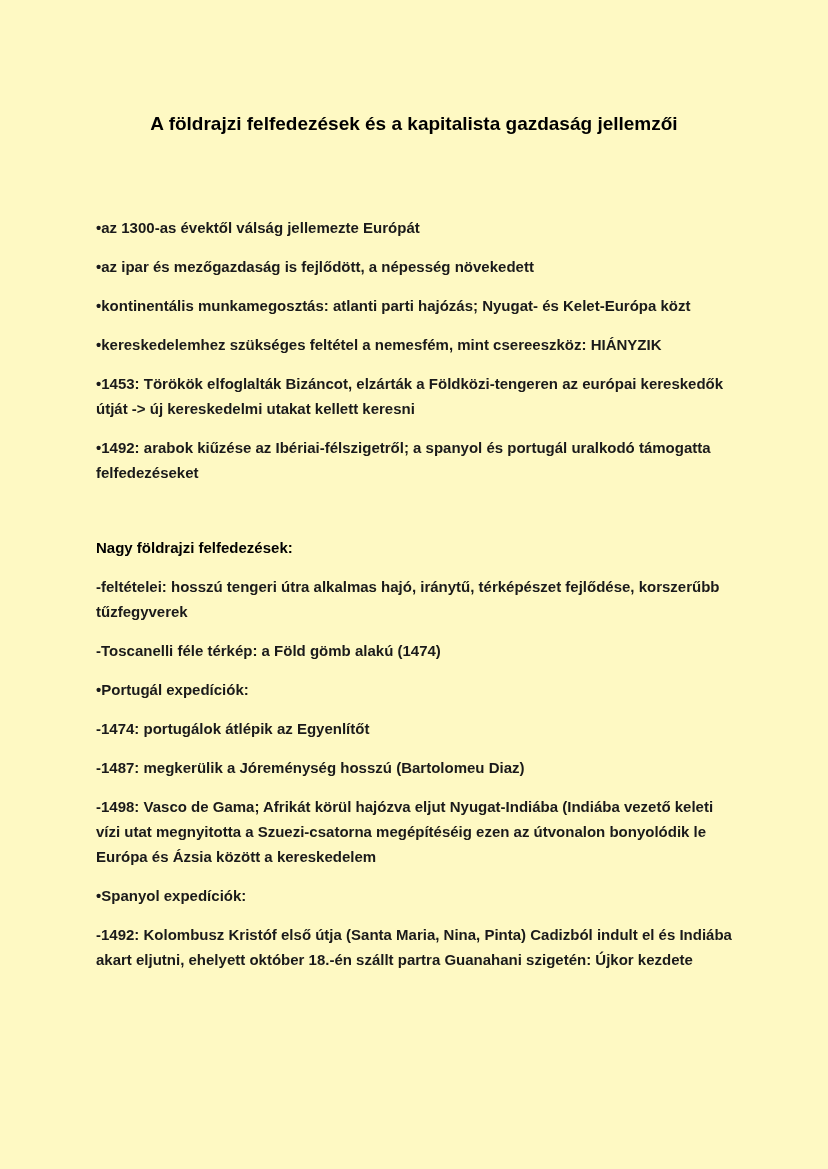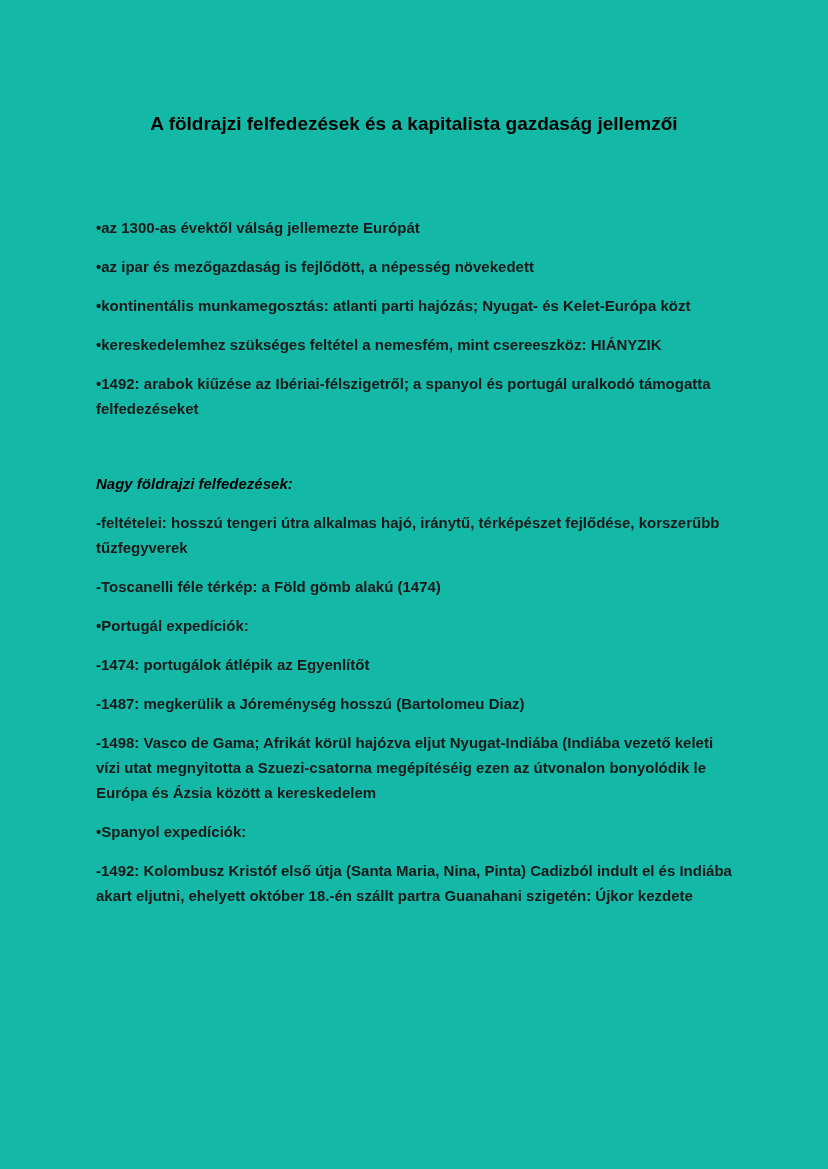--- a/index.html
+++ b/index.html
@@ -12,58 +12,58 @@
     height: 1169px;
     overflow: hidden;
     font-family: "Liberation Sans", sans-serif;
     color: #1a1a1a;
   }
   .page {
     box-sizing: border-box;
     width: 828px;
     height: 1169px;
     padding: 112px 96px 40px 96px;
-    background: #14b8a6;
+    background: #fef9c3;
   }
   .doc-title {
     font-size: 19px;
     font-weight: bold;
     text-align: center;
     color: #000000;
     margin: 0 0 78px 0;
     line-height: 1.3;
   }
   .para {
     font-size: 15px;
     line-height: 25px;
     margin: 0 0 14px 0;
     color: #1a1a1a;
     white-space: pre-wrap;
     font-weight: bold;
   }
   .para.bold {
     font-weight: bold;
     color: #000000;
-    font-style: italic;
   }
   .para.section-start {
     margin-top: 50px;
   }
 </style>
 </head>
 <body>
 
 <div class="page">
 
   <h1 class="doc-title">A földrajzi felfedezések és a kapitalista gazdaság jellemzői</h1>
 
   <p class="para">•az 1300-as évektől válság jellemezte Európát</p>
   <p class="para">•az ipar és mezőgazdaság is fejlődött, a népesség növekedett</p>
   <p class="para">•kontinentális munkamegosztás: atlanti parti hajózás; Nyugat- és Kelet-Európa közt</p>
   <p class="para">•kereskedelemhez szükséges feltétel a nemesfém, mint csereeszköz: HIÁNYZIK</p>
+  <p class="para">•1453: Törökök elfoglalták Bizáncot, elzárták a Földközi-tengeren az európai kereskedők útját -&gt; új kereskedelmi utakat kellett keresni</p>
   <p class="para">•1492: arabok kiűzése az Ibériai-félszigetről; a spanyol és portugál uralkodó támogatta felfedezéseket</p>
 
   <p class="para bold section-start">Nagy földrajzi felfedezések:</p>
 
   <p class="para">-feltételei: hosszú tengeri útra alkalmas hajó, iránytű, térképészet fejlődése, korszerűbb tűzfegyverek</p>
   <p class="para">-Toscanelli féle térkép: a Föld gömb alakú (1474)</p>
   <p class="para">•Portugál expedíciók:</p>
   <p class="para">-1474: portugálok átlépik az Egyenlítőt</p>
   <p class="para">-1487: megkerülik a Jóreménység hosszú (Bartolomeu Diaz)</p>
   <p class="para">-1498: Vasco de Gama; Afrikát körül hajózva eljut Nyugat-Indiába (Indiába vezető keleti vízi utat megnyitotta a Szuezi-csatorna megépítéséig ezen az útvonalon bonyolódik le Európa és Ázsia között a kereskedelem</p>

